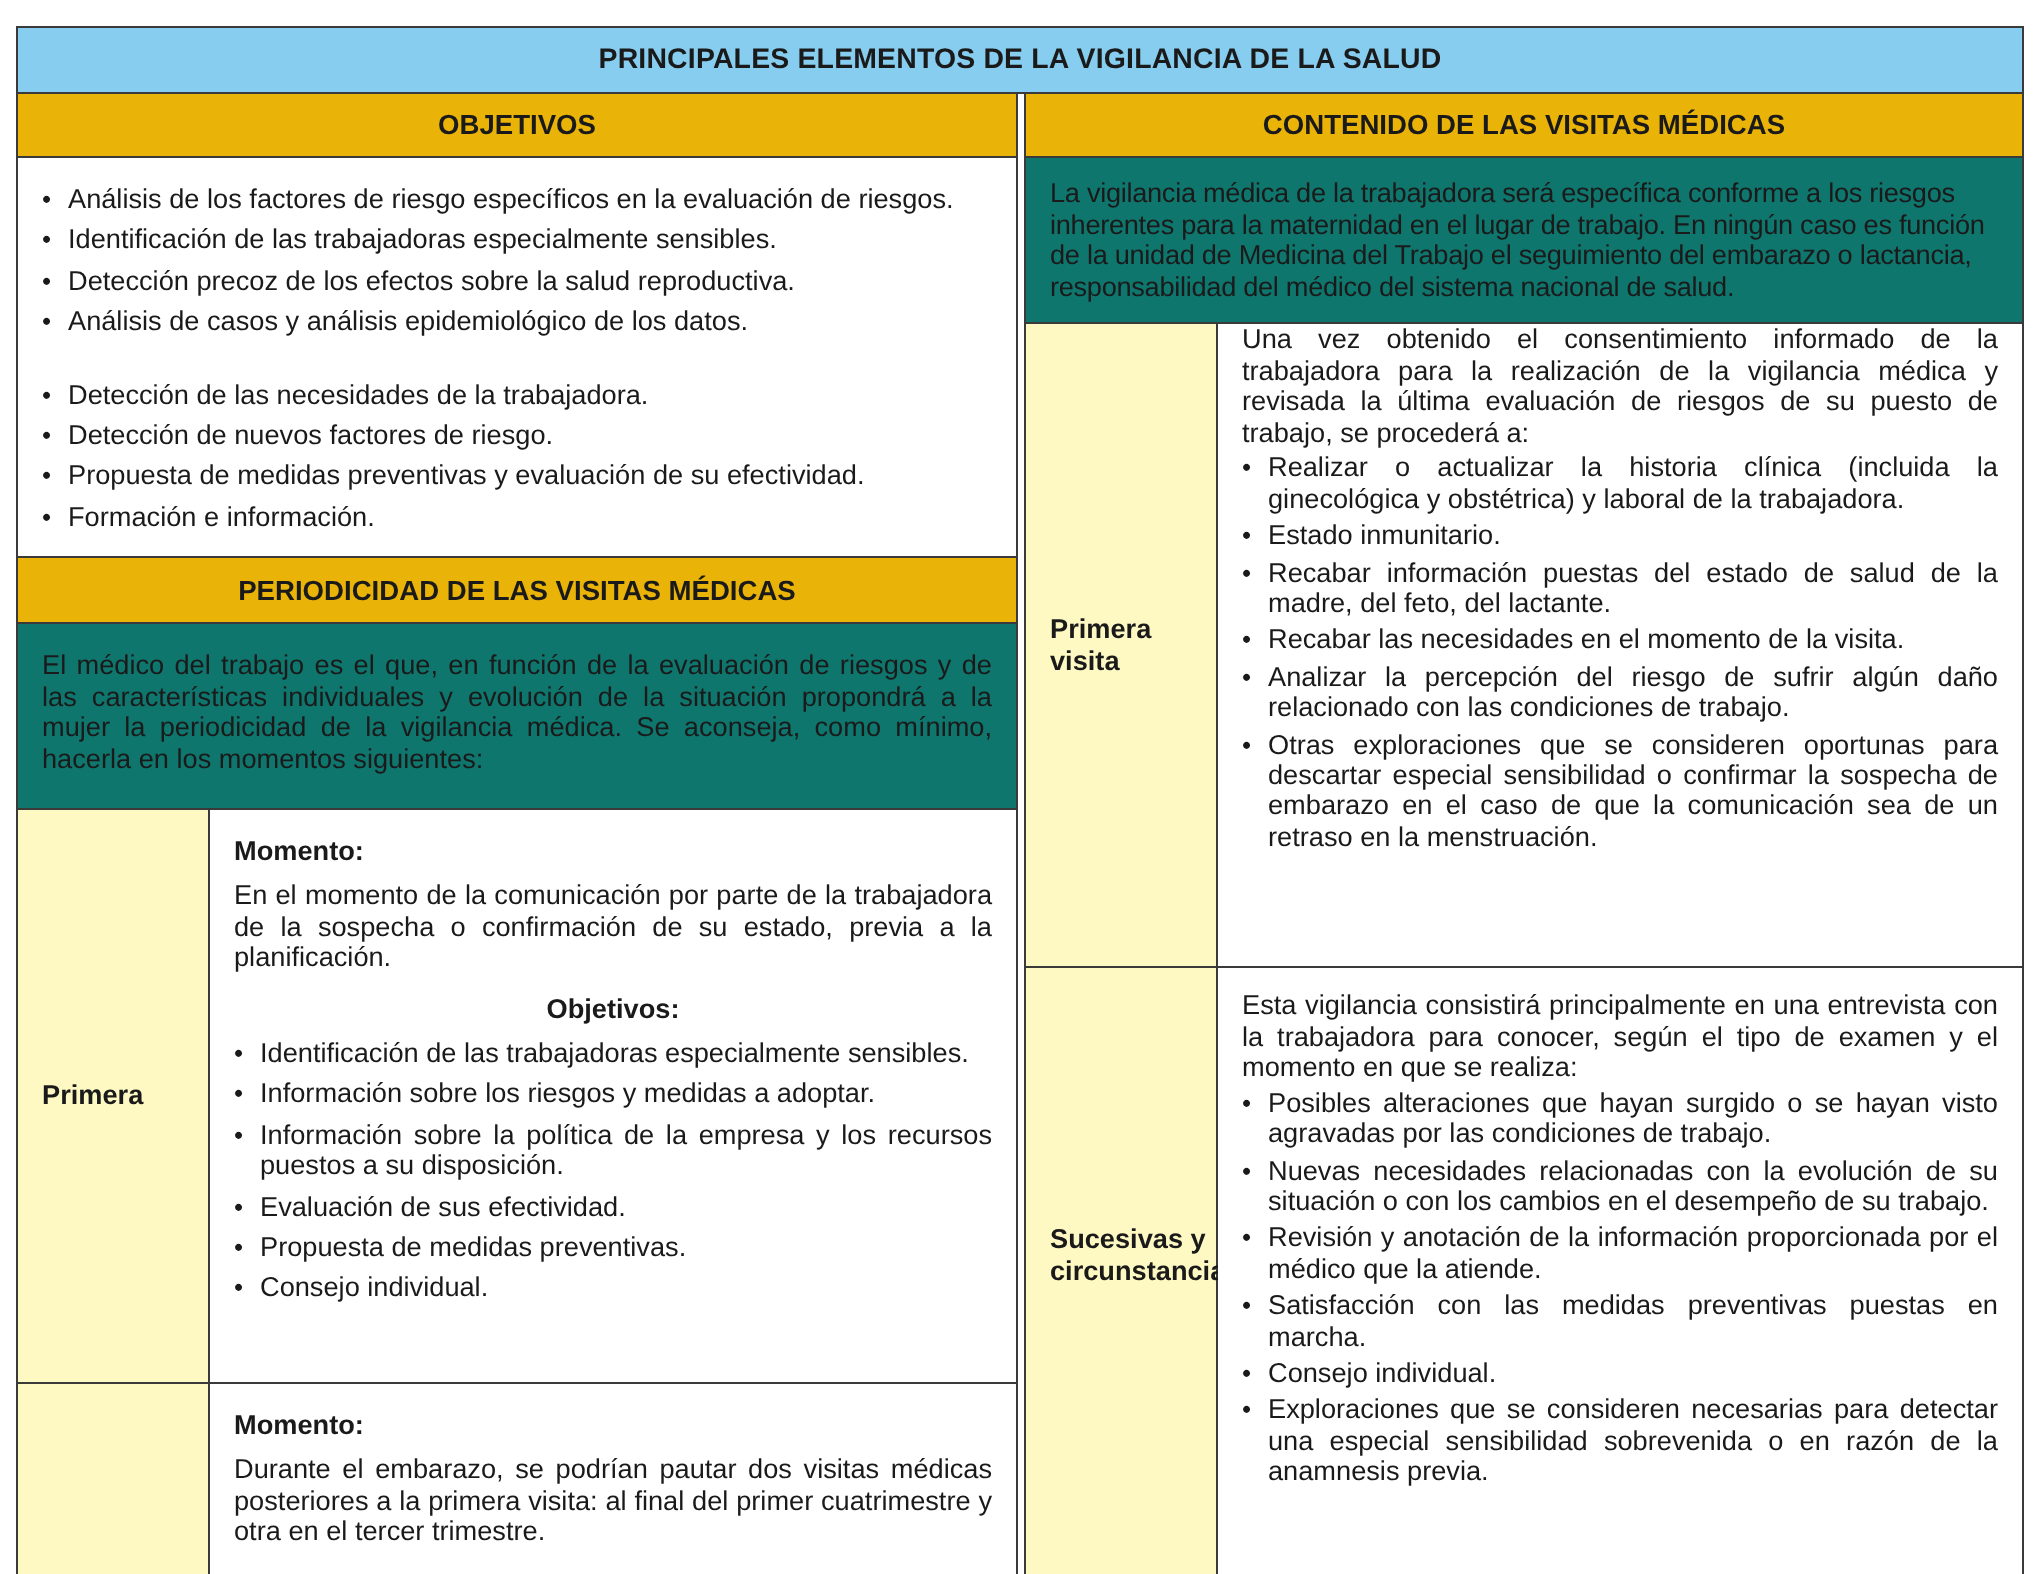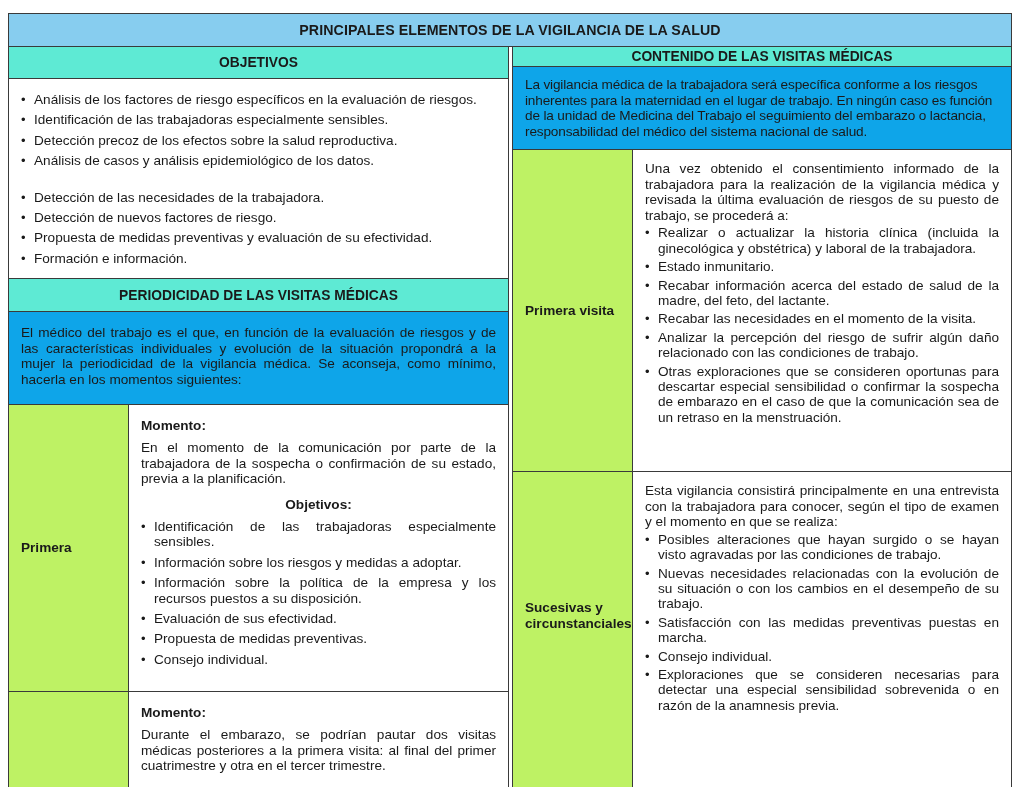--- a/index.html
+++ b/index.html
@@ -4,30 +4,30 @@
 <style>
   * { box-sizing: border-box; margin: 0; padding: 0; }
   html, body { width: 1018px; height: 787px; background: #ffffff; overflow: hidden; }
   body { font-family: "Liberation Sans", sans-serif; color: #1a1a1a; font-size: 13.6px; }
   .frame { position: absolute; left: 8px; top: 13px; width: 1004px; height: 790px; border: 1.5px solid #3a3a3a; }
   .title-bar { height: 33px; background: #87cdef; border-bottom: 1.5px solid #3a3a3a; display: flex; align-items: center; justify-content: center; font-weight: bold; font-size: 14.2px; letter-spacing: 0.1px; }
   .cols { display: flex; position: relative; height: 760px; }
   .col-left { width: 500px; border-right: 1.5px solid #3a3a3a; position: relative; }
   .col-gap { width: 3px; background: #fff; }
   .col-right { flex: 1; border-left: 1.5px solid #3a3a3a; position: relative; }
-  .sec-head { background: #5eead4; border-bottom: 1.5px solid #3a3a3a; font-weight: bold; font-size: 13.8px; text-align: center; display: flex; align-items: center; justify-content: center; }
+  .sec-head { background: #eab308; border-bottom: 1.5px solid #3a3a3a; font-weight: bold; font-size: 13.8px; text-align: center; display: flex; align-items: center; justify-content: center; }
   .box { padding: 0 12px; }
-  .blue { background: #0ea5e9; }
+  .blue { background: #0f766e; }
   ul.bul { list-style: none; }
   ul.bul li { position: relative; padding-left: 13px; line-height: 15.4px; }
   ul.bul li::before { content: "\2022"; position: absolute; left: 0; top: 0; font-size: 13px; }
   .just { text-align: justify; }
   .p { line-height: 15.6px; }
   .row { display: flex; border-top: 1.5px solid #3a3a3a; }
-  .row-label { width: 120px; background: #bef264; border-right: 1.5px solid #3a3a3a; font-weight: bold; padding-left: 12px; display: flex; align-items: center; line-height: 16px; }
+  .row-label { width: 96px; background: #fef9c3; border-right: 1.5px solid #3a3a3a; font-weight: bold; padding-left: 12px; display: flex; align-items: center; line-height: 16px; }
   .row-body { flex: 1; padding: 0 12px; background: #fff; }
   .subhead { font-weight: bold; }
 </style>
 </head>
 <body>
 
 <div class="frame">
   <div class="title-bar">PRINCIPALES ELEMENTOS DE LA VIGILANCIA DE LA SALUD</div>
 
   <div class="cols">
@@ -71,45 +71,46 @@
         <div class="row-body" style="padding-top:13px;">
           <div class="subhead" style="margin-bottom:7px;">Momento:</div>
           <div class="just p">Durante el embarazo, se podrían pautar dos visitas médicas posteriores a la primera visita: al final del primer cuatrimestre y otra en el tercer trimestre.</div>
         </div>
       </div>
     </div>
 
     <div class="col-gap"></div>
 
     <div class="col-right">
-      <div class="sec-head" style="height:20px;">CONTENIDO DE LAS VISITAS MÉDICAS</div>
+      <div class="sec-head" style="height:32px;">CONTENIDO DE LAS VISITAS MÉDICAS</div>
       <div class="box blue p" style="padding-top:10px; padding-bottom:10px; height:82px; letter-spacing:-0.15px;">La vigilancia médica de la trabajadora será específica conforme a los riesgos inherentes para la maternidad en el lugar de trabajo. En ningún caso es función de la unidad de Medicina del Trabajo el seguimiento del embarazo o lactancia, responsabilidad del médico del sistema nacional de salud.</div>
 
       <div class="row" style="height:322px;">
         <div class="row-label">Primera visita</div>
-        <div class="row-body" style="padding-top:11px;">
+        <div class="row-body" style="">
           <div class="just p" style="margin-bottom:2px;">Una vez obtenido el consentimiento informado de la trabajadora para la realización de la vigilancia médica y revisada la última evaluación de riesgos de su puesto de trabajo, se procederá a:</div>
           <ul class="bul just">
             <li style="margin-bottom:3px;">Realizar o actualizar la historia clínica (incluida la ginecológica y obstétrica) y laboral de la trabajadora.</li>
             <li style="margin-bottom:3px;">Estado inmunitario.</li>
-            <li style="margin-bottom:3px;">Recabar información acerca del estado de salud de la madre, del feto, del lactante.</li>
+            <li style="margin-bottom:3px;">Recabar información puestas del estado de salud de la madre, del feto, del lactante.</li>
             <li style="margin-bottom:3px;">Recabar las necesidades en el momento de la visita.</li>
             <li style="margin-bottom:3px;">Analizar la percepción del riesgo de sufrir algún daño relacionado con las condiciones de trabajo.</li>
             <li>Otras exploraciones que se consideren oportunas para descartar especial sensibilidad o confirmar la sospecha de embarazo en el caso de que la comunicación sea de un retraso en la menstruación.</li>
           </ul>
         </div>
       </div>
 
       <div class="row" style="height:320px;">
         <div class="row-label" style="align-items:flex-start; padding-top:128px;">Sucesivas y circunstanciales</div>
         <div class="row-body" style="padding-top:11px;">
           <div class="just p" style="margin-bottom:2px;">Esta vigilancia consistirá principalmente en una entrevista con la trabajadora para conocer, según el tipo de examen y el momento en que se realiza:</div>
           <ul class="bul just">
             <li style="margin-bottom:3px;">Posibles alteraciones que hayan surgido o se hayan visto agravadas por las condiciones de trabajo.</li>
             <li style="margin-bottom:3px;">Nuevas necesidades relacionadas con la evolución de su situación o con los cambios en el desempeño de su trabajo.</li>
+            <li style="margin-bottom:3px;">Revisión y anotación de la información proporcionada por el médico que la atiende.</li>
             <li style="margin-bottom:3px;">Satisfacción con las medidas preventivas puestas en marcha.</li>
             <li style="margin-bottom:3px;">Consejo individual.</li>
             <li>Exploraciones que se consideren necesarias para detectar una especial sensibilidad sobrevenida o en razón de la anamnesis previa.</li>
           </ul>
         </div>
       </div>
     </div>
   </div>
 </div>
 

